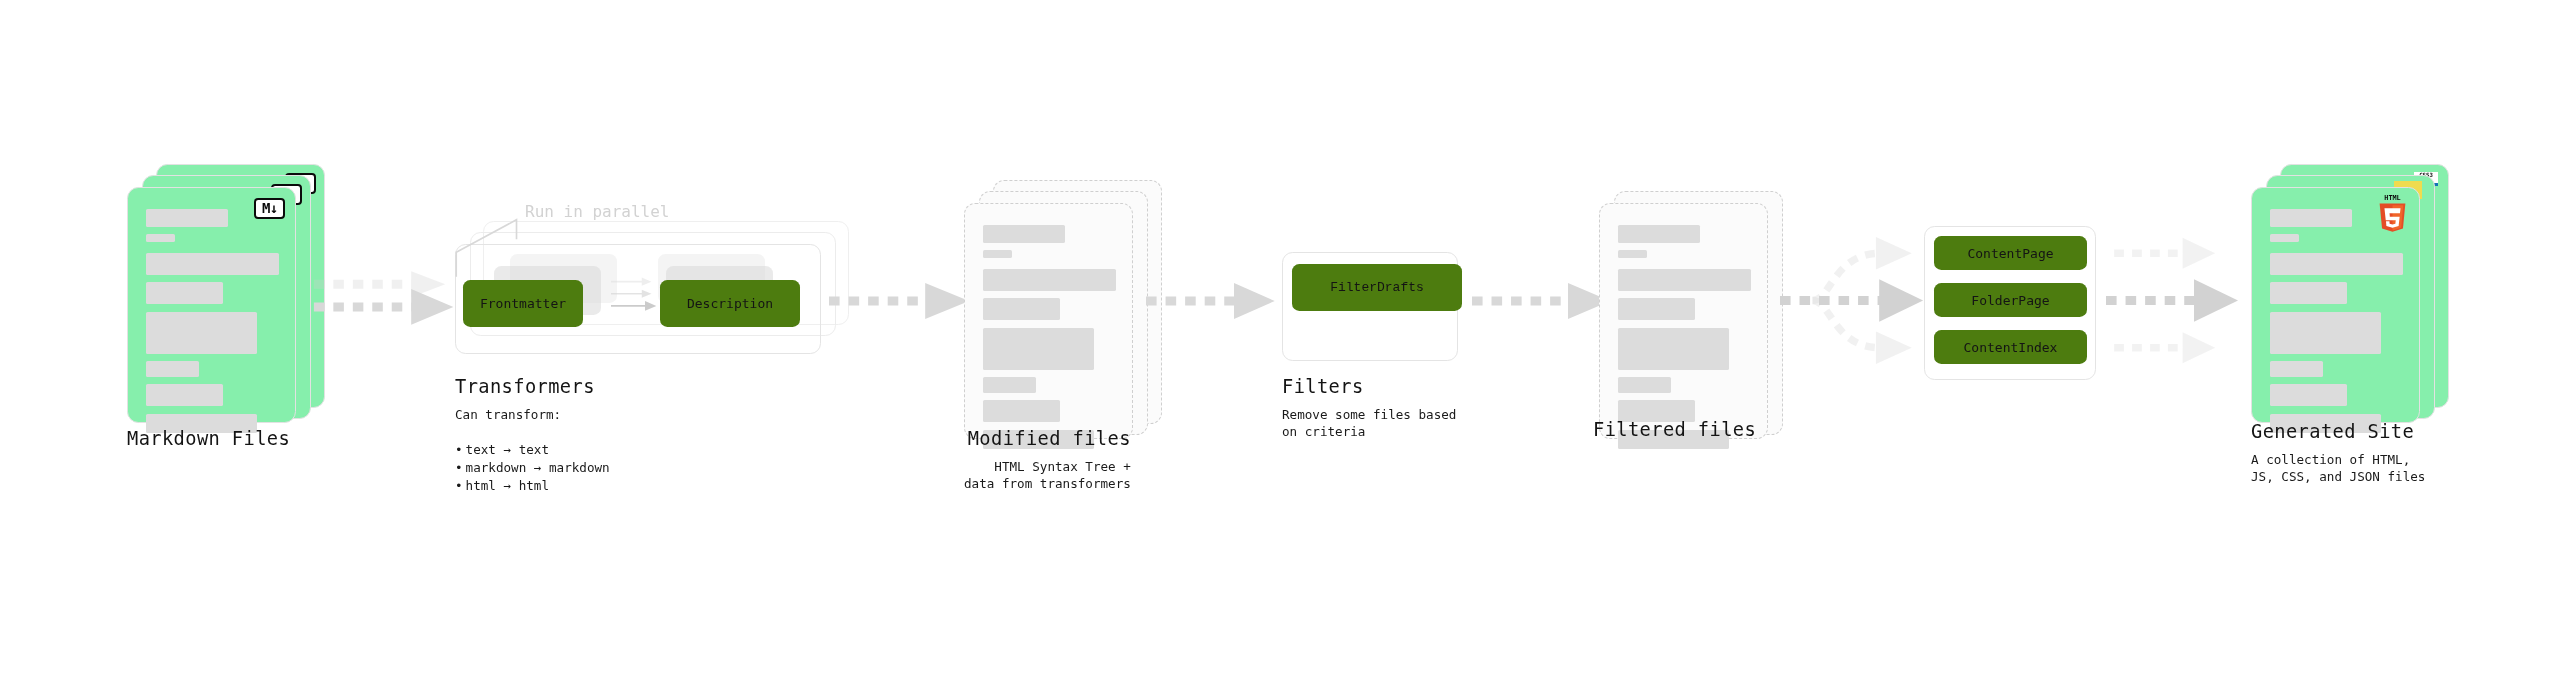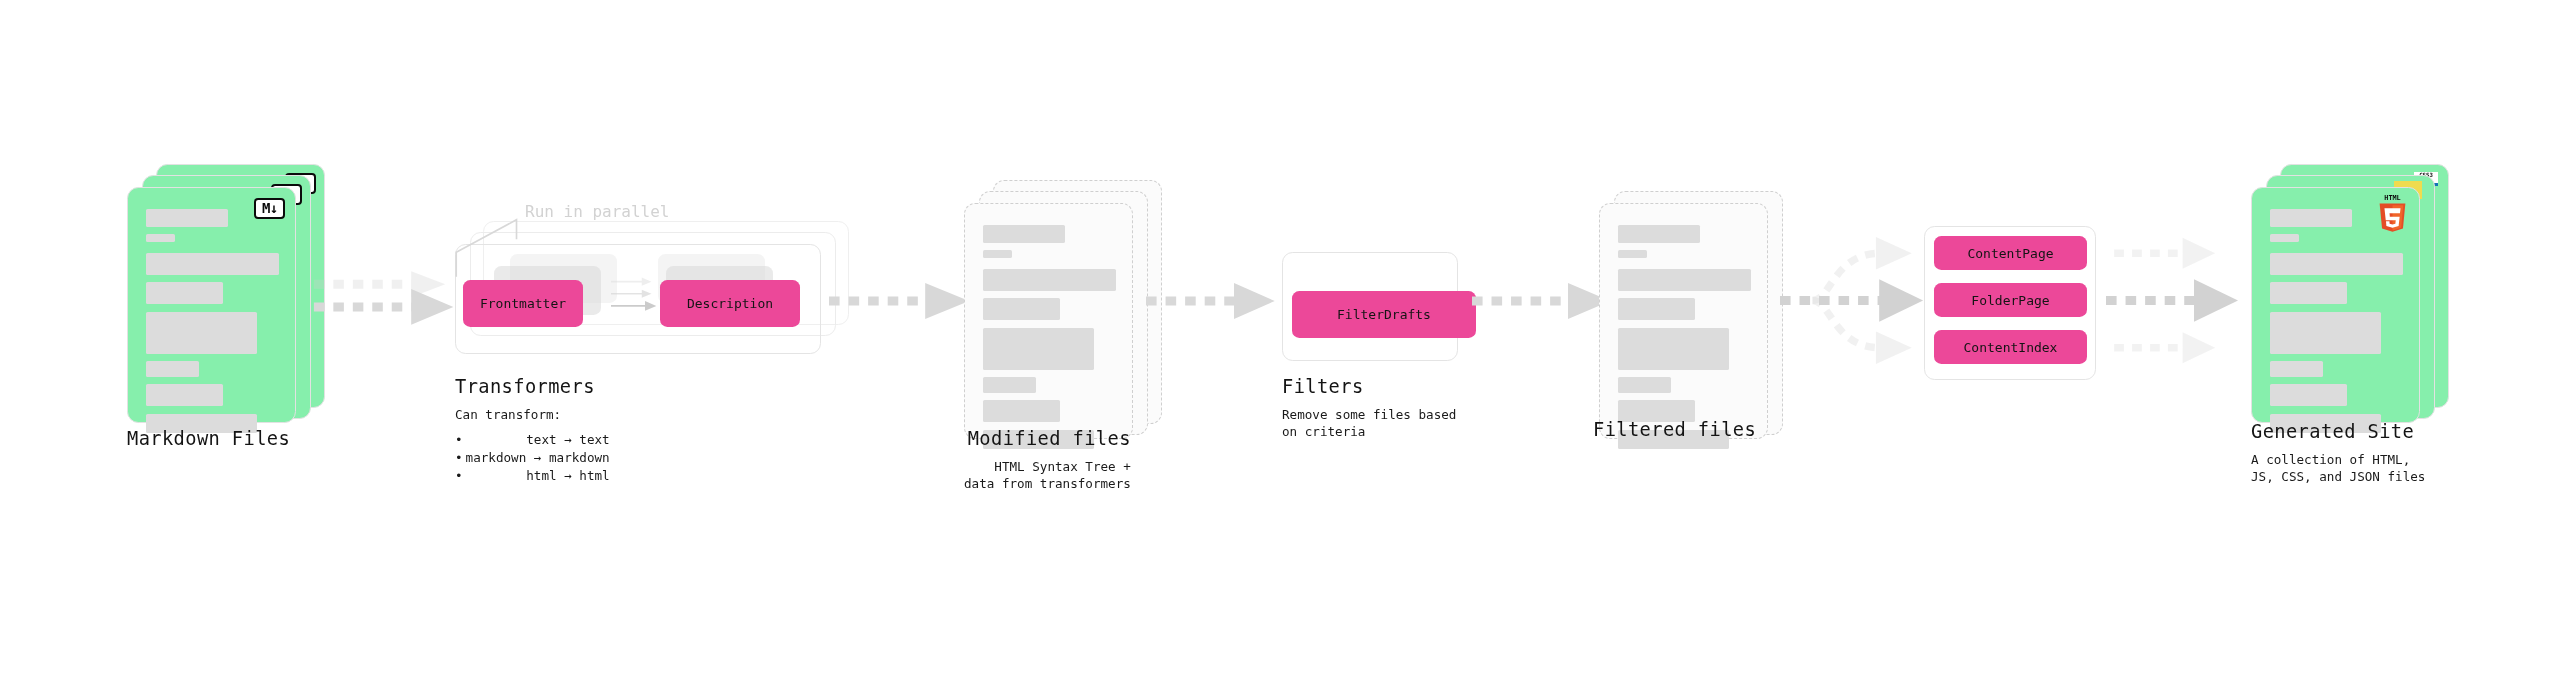--- a/index.html
+++ b/index.html
@@ -90,21 +90,21 @@
 
   
   .group-box {
     position: absolute;
     border: 1.6px solid #e4e4e4;
     border-radius: 10.6px;
     background: rgba(255,255,255,0.0);
   }
   .chip {
     position: absolute;
-    background: #ec4899;
+    background: #4d7c0f;
     border-radius: 7.3px;
     display: flex; align-items: center; justify-content: center;
     font-size: 13px;
     color: #141414;
     white-space: nowrap;
   }
   .chip.ghost1 { background: rgba(217,217,217,0.55); }
   .chip.ghost2 { background: rgba(217,217,217,0.30); }
 
   .parallel-label {
@@ -197,21 +197,21 @@
     </g>
     <g opacity="1">
       <line x1="0" y1="38" x2="44" y2="38" stroke="#cbcbcb" stroke-width="2"></line>
       <polygon points="42,32 56,38 42,44" fill="#cbcbcb"></polygon>
     </g>
   </svg>
 
   <div class="abs" style="left:455px; top:376px;">
     <div class="caption-title">Transformers</div>
     <div class="caption-sub">Can transform:</div>
-    <div class="bullets" style="margin-top:8px;text-align:right;">
+    <div class="bullets" style="margin-top:18px;">
       <div class="bl">text → text</div>
       <div class="bl">markdown → markdown</div>
       <div class="bl">html → html</div>
     </div>
   </div>
 
   <svg class="abs" width="163" height="49" style="left:829px; top:283px;" viewBox="0 0 200 60">
     <line x1="0" y1="22" x2="120" y2="22" stroke="#d8d8d8" stroke-width="11" stroke-dasharray="13 11"></line>
     <polygon points="118,0 172,22 118,44" fill="#d8d8d8"></polygon>
   </svg>
@@ -237,21 +237,21 @@
     <div class="caption-sub">HTML Syntax Tree +
 data from transformers</div>
   </div>
 
   <svg class="abs" width="163" height="49" style="left:1146px; top:283px;" viewBox="0 0 200 60">
     <line x1="0" y1="22" x2="110" y2="22" stroke="#d8d8d8" stroke-width="11" stroke-dasharray="13 11"></line>
     <polygon points="108,0 158,22 108,44" fill="#d8d8d8"></polygon>
   </svg>
 
   <div class="group-box" style="left:1282px; top:252px; width:176px; height:109px;"></div>
-  <div class="chip" style="left:1292px; top:291px; width:184px; height:47px;">FilterDrafts</div>
+  <div class="chip" style="left:1292px; top:264px; width:170px; height:47px;font-family:Liberation Mono, monospace;">FilterDrafts</div>
   <div class="abs" style="left:1282px; top:376px;">
     <div class="caption-title">Filters</div>
     <div class="caption-sub">Remove some files based
 on criteria</div>
   </div>
 
   <svg class="abs" width="179" height="49" style="left:1472px; top:283px;" viewBox="0 0 220 60">
     <line x1="0" y1="22" x2="120" y2="22" stroke="#d8d8d8" stroke-width="11" stroke-dasharray="13 11"></line>
     <polygon points="118,0 170,22 118,44" fill="#d8d8d8"></polygon>
   </svg>

